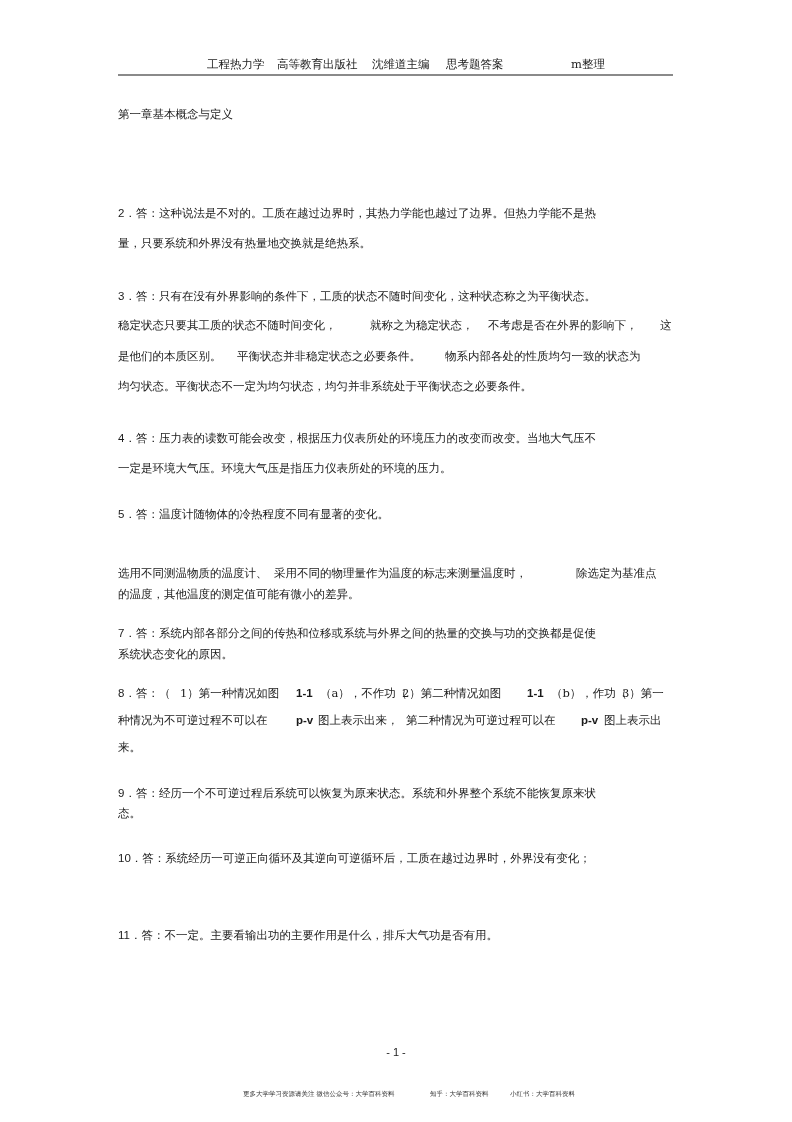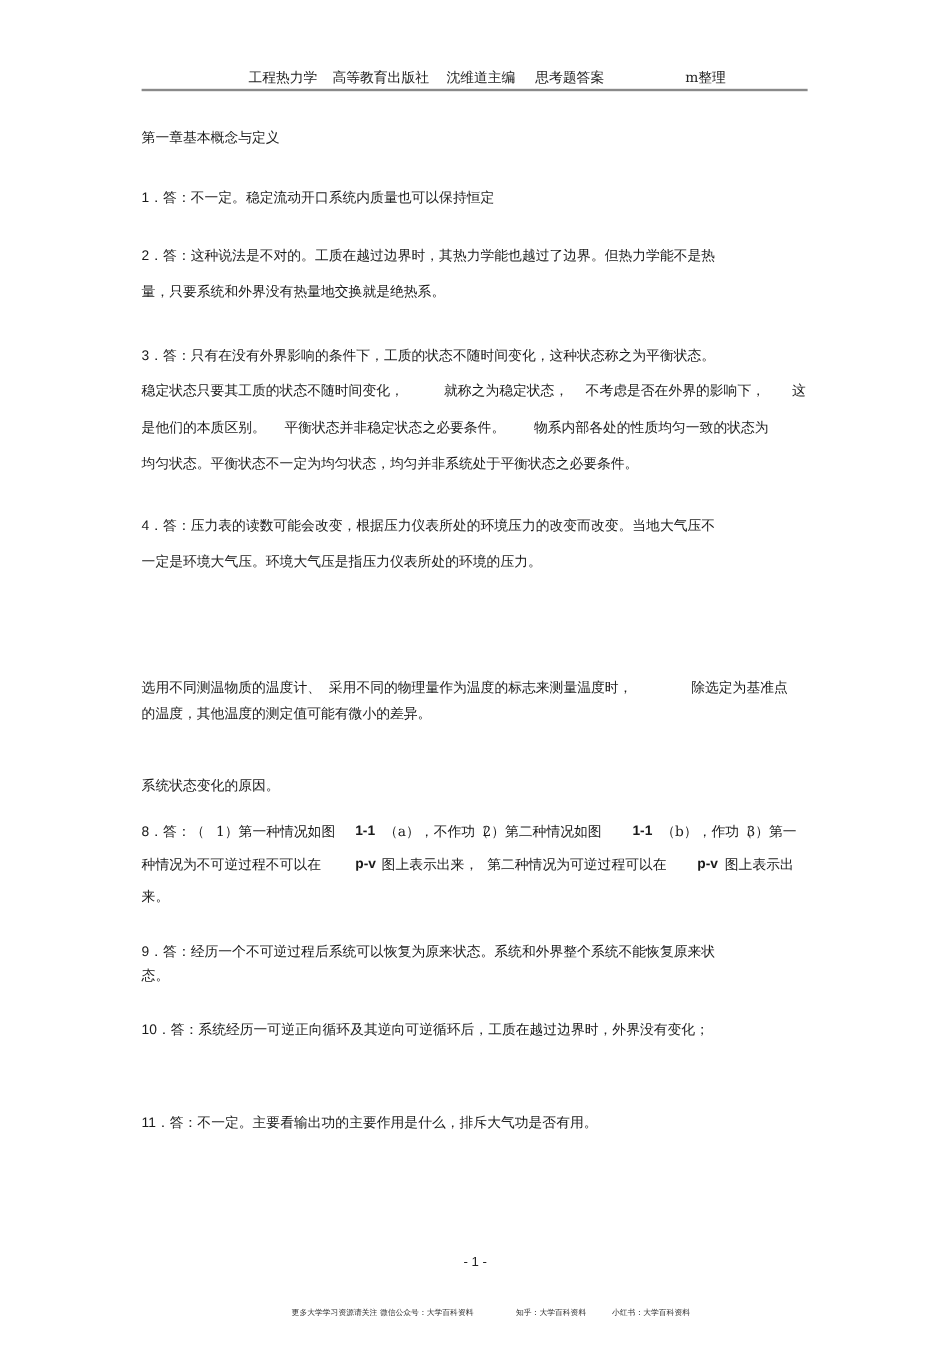--- a/index.html
+++ b/index.html
@@ -93,44 +93,45 @@
     <span style="left:77px">工程热力学</span>
     <span style="left:147px">高等教育出版社</span>
     <span style="left:242px">沈维道主编</span>
     <span style="left:316px">思考题答案</span>
     <span style="left:441px">m整理</span>
   </div>
   <div class="header-rule"></div>
 
   <div class="line" style="top:107px">第一章基本概念与定义</div>
 
-  <div class="line" style="top:157px"><span class="num">1</span><span>．答：不一定。稳定流动开口系统内质量也可以保持恒定</span></div>
 
   <div class="line" style="top:206px"><span class="num">2</span><span>．答：这种说法是不对的。工质在越过边界时，其热力学能也越过了边界。但热力学能不是热</span></div>
   <div class="line" style="top:236px">量，只要系统和外界没有热量地交换就是绝热系。</div>
 
   <div class="line" style="top:289px"><span class="num">3</span><span>．答：只有在没有外界影响的条件下，工质的状态不随时间变化，这种状态称之为平衡状态。</span></div>
   <span class="abs" style="left:118px; top:318px">稳定状态只要其工质的状态不随时间变化，</span>
   <span class="abs" style="left:370px; top:318px">就称之为稳定状态，</span>
   <span class="abs" style="left:488px; top:318px">不考虑是否在外界的影响下，</span>
   <span class="abs" style="left:660px; top:318px">这</span>
   <span class="abs" style="left:118px; top:349px">是他们的本质区别。</span>
   <span class="abs" style="left:237px; top:349px">平衡状态并非稳定状态之必要条件。</span>
   <span class="abs" style="left:445px; top:349px">物系内部各处的性质均匀一致的状态为</span>
   <div class="line" style="top:379px">均匀状态。平衡状态不一定为均匀状态，均匀并非系统处于平衡状态之必要条件。</div>
 
   <div class="line" style="top:431px"><span class="num">4</span><span>．答：压力表的读数可能会改变，根据压力仪表所处的环境压力的改变而改变。当地大气压不</span></div>
   <div class="line" style="top:461px">一定是环境大气压。环境大气压是指压力仪表所处的环境的压力。</div>
 
+  <div class="line" style="top:507px"><span class="num">5</span><span>．答：温度计随物体的冷热程度不同有显著的变化。</span></div>
 
   <span class="abs" style="left:118px; top:566px">选用不同测温物质的温度计、</span>
   <span class="abs" style="left:274px; top:566px">采用不同的物理量作为温度的标志来测量温度时，</span>
   <span class="abs" style="left:576px; top:566px">除选定为基准点</span>
   <div class="line" style="top:587px">的温度，其他温度的测定值可能有微小的差异。</div>
 
+  <div class="line" style="top:626px"><span class="num">7</span><span>．答：系统内部各部分之间的传热和位移或系统与外界之间的热量的交换与功的交换都是促使</span></div>
   <div class="line" style="top:647px">系统状态变化的原因。</div>
 
   <span class="abs" style="left:118px; top:686px"><span class="num">8</span><span>．答：（</span></span>
   <span class="abs" style="left:180px; top:686px">1）第一种情况如图</span>
   <span class="abs sans" style="left:296px; top:686px; font-weight:bold">1-1</span>
   <span class="abs" style="left:320px; top:686px">（a），不作功（</span>
   <span class="abs" style="left:402px; top:686px">2）第二种情况如图</span>
   <span class="abs sans" style="left:527px; top:686px; font-weight:bold">1-1</span>
   <span class="abs" style="left:551px; top:686px">（b），作功（</span>
   <span class="abs" style="left:622px; top:686px">3）第一</span>

